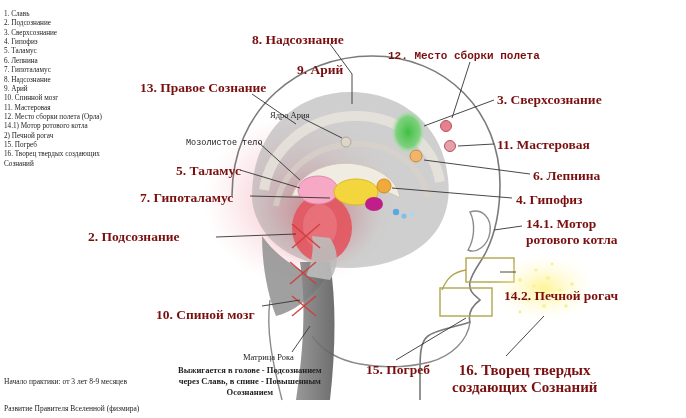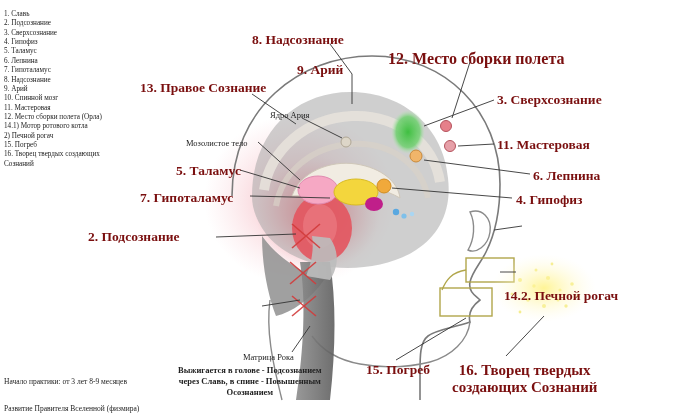--- a/index.html
+++ b/index.html
@@ -187,37 +187,40 @@
 10. Спинной мозг
 11. Мастеровая
 12. Место сборки полета (Орла)
 14.1) Мотор ротового котла
 2) Печной рогач
 15. Погреб
 16. Творец твердых создающих
      Сознаний</div>
 
   <div class="lbl" style="left:252px;top:32px;font-size:13.5px;">8. Надсознание</div>
-  <div class="lbl" style="left:388px;top:50px;font-size:16px;">12. Место сборки полета</div>
+  <div class="lbl" style="left:388px;top:50px;font-size:11px;font-family:Liberation Mono, monospace;">12. Место сборки полета</div>
   <div class="lbl" style="left:297px;top:62px;font-size:13.5px;">9. Арий</div>
   <div class="lbl" style="left:140px;top:80px;font-size:13.5px;">13. Правое Сознание</div>
   <div class="lbl" style="left:497px;top:92px;font-size:13.5px;">3. Сверхсознание</div>
   <div class="lbl" style="left:497px;top:137px;font-size:13.5px;">11. Мастеровая</div>
   <div class="lbl" style="left:176px;top:163px;font-size:13.5px;">5. Таламус</div>
   <div class="lbl" style="left:533px;top:168px;font-size:13.5px;">6. Лепнина</div>
   <div class="lbl" style="left:140px;top:190px;font-size:13.5px;">7. Гипоталамус</div>
   <div class="lbl" style="left:516px;top:192px;font-size:13.5px;">4. Гипофиз</div>
+  <div class="lbl" style="left:526px;top:216px;font-size:13.5px;">14.1. Мотор
+ротового котла</div>
   <div class="lbl" style="left:88px;top:229px;font-size:13.5px;">2. Подсознание</div>
   <div class="lbl" style="left:504px;top:265px;font-size:13.5px;margin-top:23px;">14.2. Печной рогач</div>
+  <div class="lbl" style="left:156px;top:307px;font-size:13.5px;">10. Спиной мозг</div>
   <div class="lbl" style="left:366px;top:362px;font-size:13.5px;">15. Погреб</div>
   <div class="lbl ctr" style="left:452px;top:362px;font-size:15px;">16. Творец твердых
 создающих Сознаний</div>
 
   <div class="small" style="left:270px;top:110px;font-size:8.5px;">Ядро Ария</div>
-  <div class="small" style="left:186px;top:138px;font-size:8.5px;">Мозолистое тело</div>
+  <div class="small" style="left:186px;top:138px;font-size:8.5px;font-family:Liberation Mono, monospace;">Мозолистое тело</div>
   <div class="small" style="left:243px;top:352px;font-size:8.5px;text-align:right;">Матрица Рока</div>
 
   <div class="foot" style="left:4px;top:377px;font-size:7.5px;">Начало практики: от 3 лет 8-9 месяцев</div>
   <div class="foot" style="left:4px;top:404px;font-size:7.5px;">Развитие Правителя Вселенной (физмира)</div>
   <div class="foot ctr" style="left:178px;top:365px;font-size:8.5px;font-weight:bold;">Выжигается в голове - Подсознанием
 через Славь, в спине - Повышенным
 Осознанием</div>
 
 </div>
 

